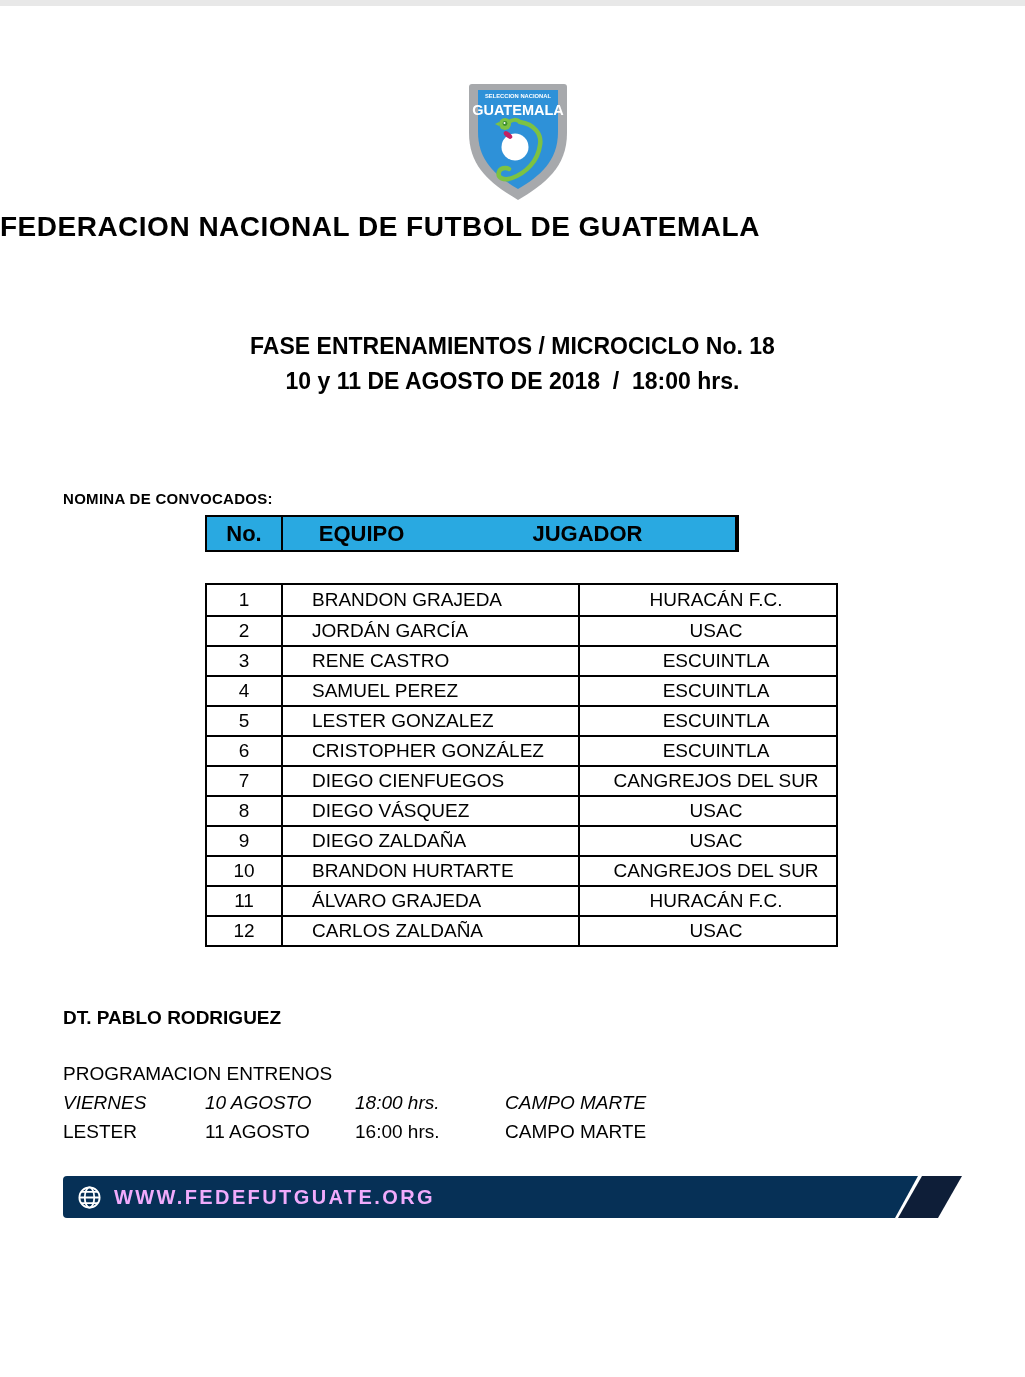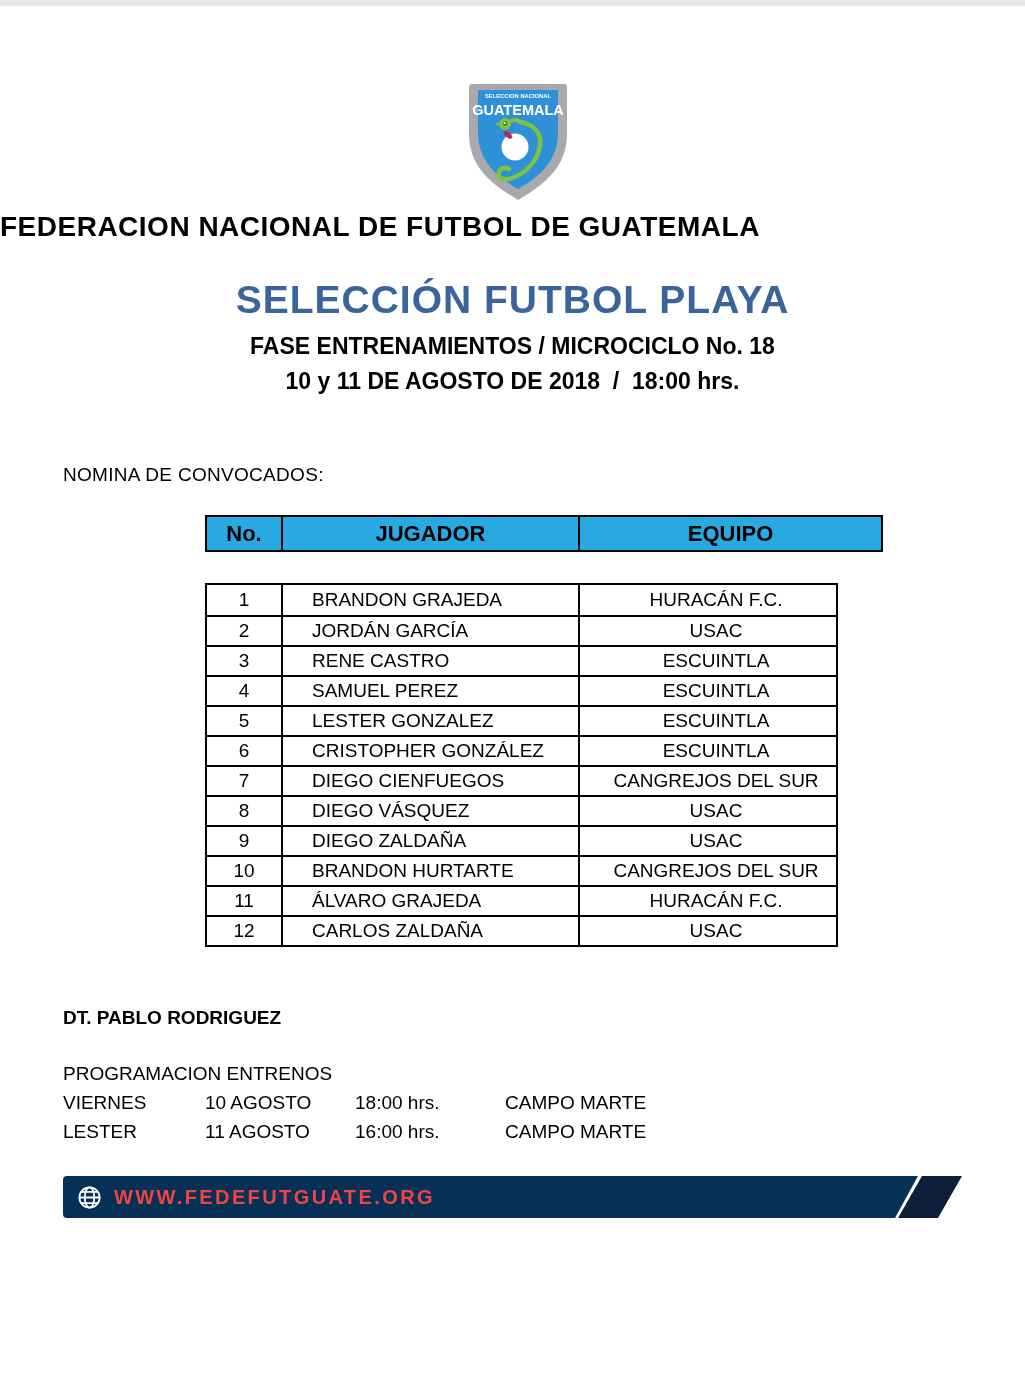--- a/index.html
+++ b/index.html
@@ -28,27 +28,27 @@
     color:#3A649C;
   }
   .subtitle {
     position:absolute; left:0; width:100%;
     text-align:center; font-size:23px; font-weight:bold; white-space:pre;
   }
   .subtitle.s1 { top:327px; }
   .subtitle.s2 { top:362px; }
 
   .nomina-label {
-    position:absolute; top:458px; left:63px;
-    font-size:19px; font-weight:normal; letter-spacing:.3px;
+    position:absolute; top:484px; left:63px;
+    font-size:15px; font-weight:bold; letter-spacing:.3px;
   }
 
   
   .roster-header {
-    position:absolute; left:205px; top:509px; width:678px; height:37px;
+    position:absolute; left:205px; top:509px; width:534px; height:37px;
     background:#29A9E1; border:2px solid #000; display:flex;
   }
   .roster-header .hc {
     display:flex; align-items:center; justify-content:center;
     font-size:22px; font-weight:bold;
   }
   .hc.c1 { width:76px; border-right:2px solid #000; }
   .hc.c2 { width:297px; border-right:2px solid #000; }
   .hc.c3 { flex:1; }
 
@@ -63,36 +63,36 @@
   .rc.c2 { width:297px; border-right:2px solid #000; padding-left:29px; }
   .rc.c3 { flex:1; justify-content:center;padding-left:16px; }
 
   
   .coach {
     position:absolute; top:1001px; left:63px;
     font-size:19px; font-weight:bold;
   }
   .sched-title { position:absolute; top:1057px; left:63px; font-size:19px; }
   .sched-row { position:absolute; left:63px; display:flex; font-size:19px; }
-  .sched-row.r1 { top:1086px; }
+  .sched-row.r1 { top:1086px;font-style:italic; }
   .sched-row.r2 { top:1115px; }
   .sched-row .sc1 { width:142px; }
   .sched-row .sc2 { width:150px; }
   .sched-row .sc3 { width:150px; }
 
   
   .footer-banner {
     position:absolute; left:63px; top:1170px; width:855px; height:42px;
     background:#063056;
     clip-path:polygon(0 0, 100% 0, calc(100% - 23px) 100%, 0 100%);
     border-radius:4px 0 0 4px;
     display:flex; align-items:center; padding-left:13px;
   }
   .footer-banner .url {
-    color:#ef4444; font-size:20px; font-weight:bold; letter-spacing:2.4px;
+    color:#f0abfc; font-size:20px; font-weight:bold; letter-spacing:2.4px;
     margin-left:11px;
   }
   .footer-slash {
     position:absolute; left:898px; top:1170px; width:64px; height:42px;
     background:#0E1E38;
     clip-path:polygon(24px 0, 100% 0, calc(100% - 24px) 100%, 0 100%);
   }
 </style>
 </head>
 <body>
@@ -110,30 +110,29 @@
       <path d="M46 42 C50 38 55 38 58 41" stroke="#7DC242" stroke-width="4" fill="none" stroke-linecap="round"></path>
       <ellipse cx="46" cy="54" rx="5" ry="2.6" fill="#C42162" transform="rotate(38 46 54)"></ellipse>
       <circle cx="43" cy="43" r="6" fill="#7DC242"></circle>
       <circle cx="43" cy="42.5" r="2.4" fill="#3E8F2E"></circle>
       <circle cx="42.5" cy="42" r="1" fill="#ffffff"></circle>
       <path d="M37 41 L33 43 L37 45 Z" fill="#7DC242"></path>
     </g>
   </svg>
 
   <div class="federation">FEDERACION NACIONAL DE FUTBOL DE GUATEMALA</div>
-  <div class="main-title">SELECCIÓN FUTBOL PLAYA</div>
   <div class="subtitle s1">FASE ENTRENAMIENTOS / MICROCICLO No. 18</div>
   <div class="subtitle s2">10 y 11 DE AGOSTO DE 2018  /  18:00 hrs.</div>
 
   <div class="nomina-label">NOMINA DE CONVOCADOS:</div>
 
   <div class="roster-header">
     <div class="hc c1">No.</div>
+    <div class="hc c3">EQUIPO</div>
     <div class="hc c2">JUGADOR</div>
-    <div class="hc c3">EQUIPO</div>
   </div>
 
   <div class="roster-body">
     <div class="r-row">
       <div class="rc c1">1</div>
       <div class="rc c2">BRANDON GRAJEDA</div>
       <div class="rc c3">HURACÁN F.C.</div>
     </div>
     <div class="r-row">
       <div class="rc c1">2</div>

